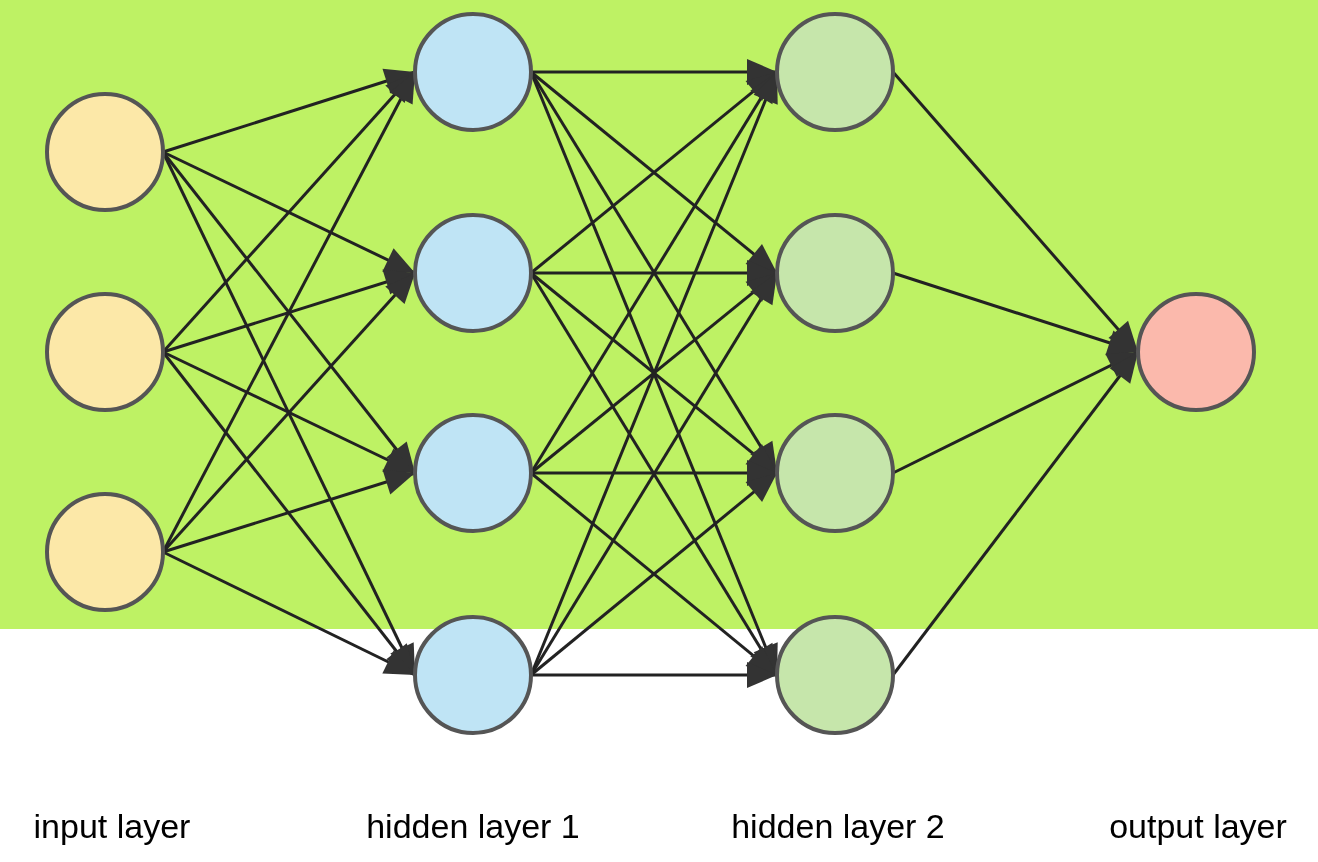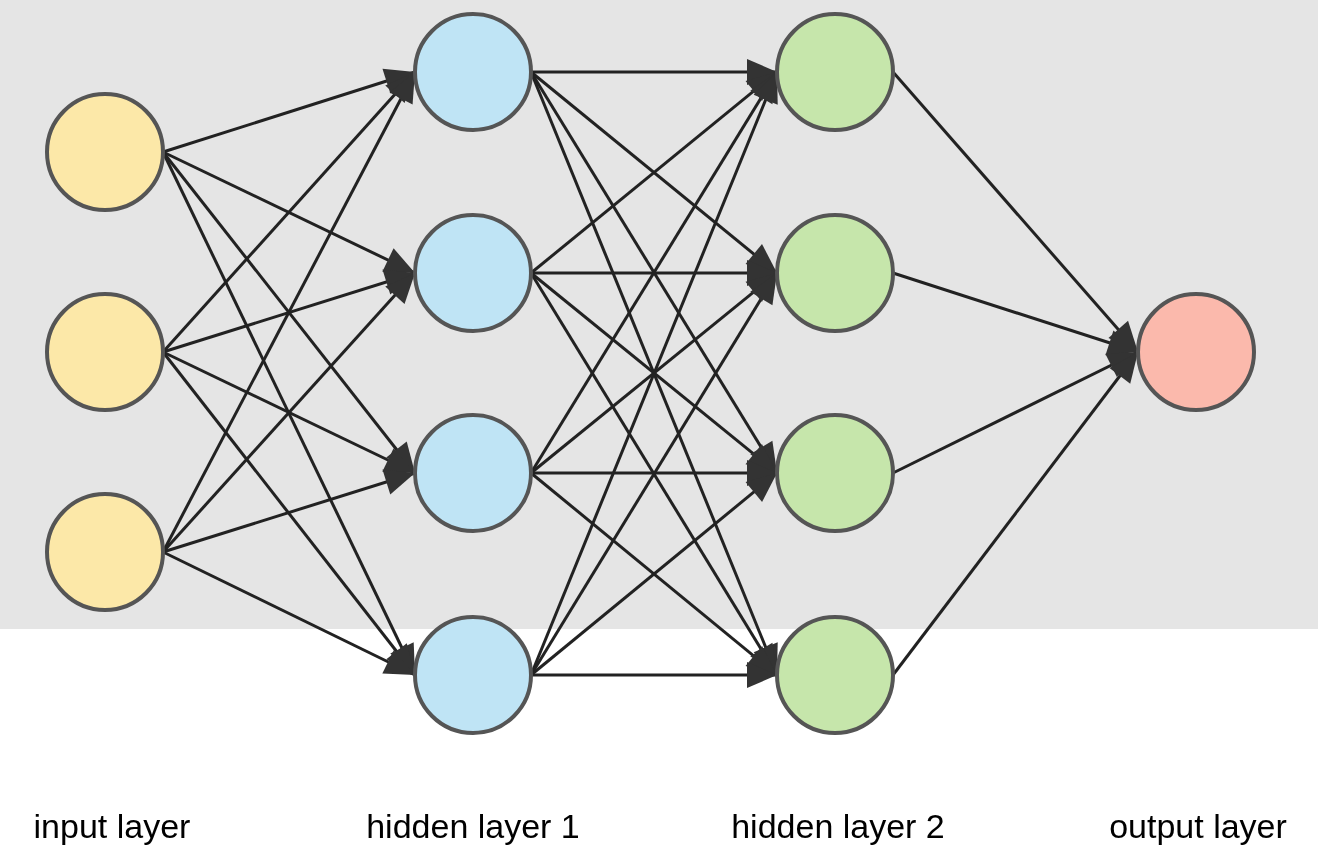--- a/index.html
+++ b/index.html
@@ -11,21 +11,21 @@
   body {
     width: 1318px;
     height: 862px;
     overflow: hidden;
     font-family: "Liberation Sans", sans-serif;
   }
   #diagram-root {
     position: relative;
     width: 1318px;
     height: 629px;
-    background: #e5e5e5;
+    background: #bef264;
   }
   #nn-svg {
     position: absolute;
     left: 0;
     top: 0;
     width: 1318px;
     height: 862px;
     display: block;
   }
   .layer-label {

